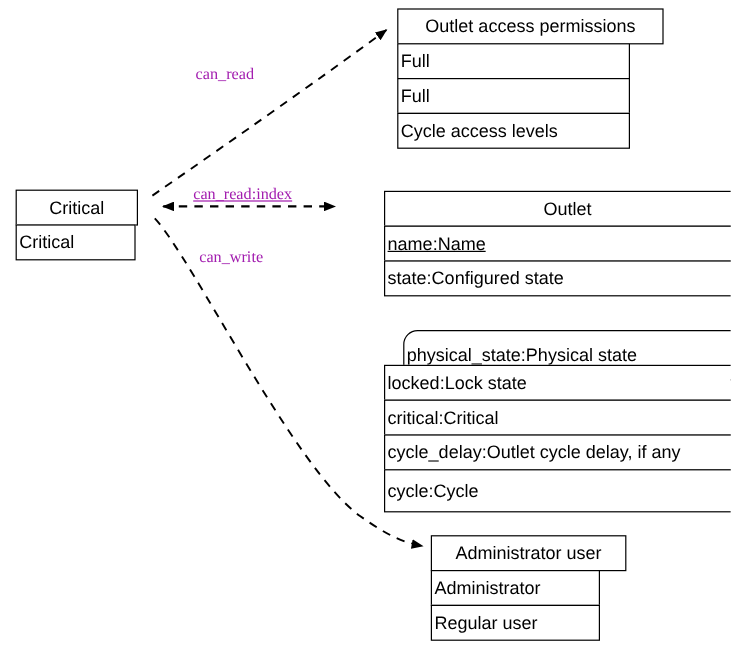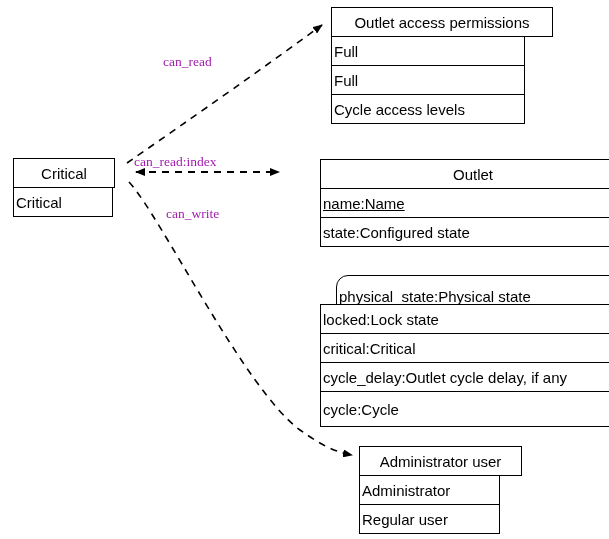--- a/index.html
+++ b/index.html
@@ -109,17 +109,17 @@
   </div>
 
   <div class="node" style="left:359px; top:446px; width:163px; height:88px;">
     <div class="node-row title" style="left:0px; top:0px; width:163px; height:30px;">Administrator user</div>
     <div class="node-row attr" style="left:0px; top:29px; width:141px; height:30px;">Administrator</div>
     <div class="node-row attr" style="left:0px; top:58px; width:141px; height:30px;">Regular user</div>
   </div>
 
   <div class="edge-label" style="left:163px; top:55px;">can_read</div>
 
-  <div class="edge-label" style="left:134px; top:155px;">can_read:index</div>
+  <div class="edge-label" style="left:161px; top:155px;text-decoration:underline;">can_read:index</div>
 
   <div class="edge-label" style="left:166px; top:207px;">can_write</div>
 
 </div>
 
 </body></html>

